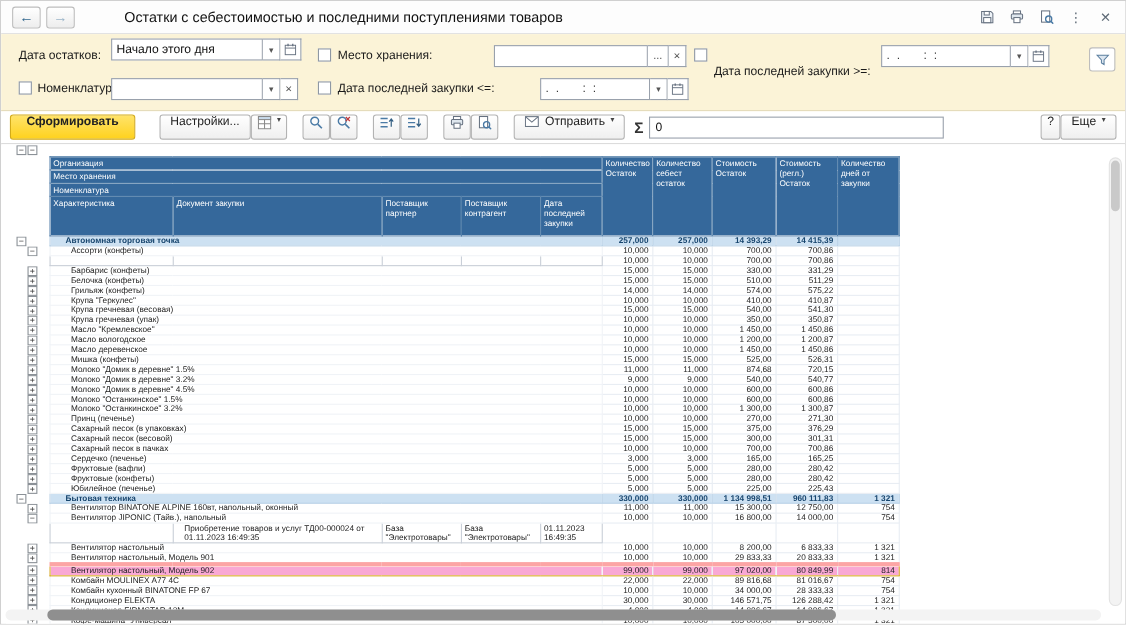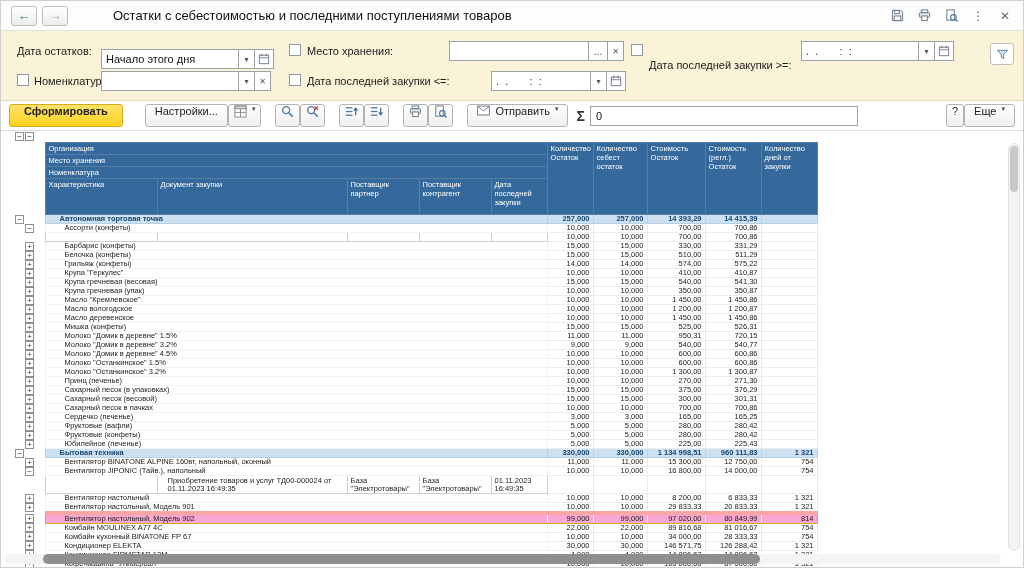--- a/index.html
+++ b/index.html
@@ -115,21 +115,21 @@
         </div>
       <div class="ic">
           <span>✕</span>
         </div>
     </div>
   </div>
 
   <div class="filters">
 
     <div class="f-label" style="left:16px; top:14px;">Дата остатков:</div>
-    <div class="f-field" style="left:100px; top:18px;">
+    <div class="f-field" style="left:100px; top:4px;">
       <div class="f-input" style="width:138px;">
           <span>Начало этого дня</span>
         </div>
       <div class="f-btn">
           <span>▾</span>
         </div>
       <div class="f-btn wide">
         <svg width="12" height="12" viewBox="0 0 14 14">
             <rect x="1.5" y="2.5" width="11" height="10" fill="#fff" stroke="#667180"></rect>
             <line x1="1.5" y1="5.5" x2="12.5" y2="5.5" stroke="#667180"></line>
@@ -462,21 +462,21 @@
             <td class="num">15,000</td>
             <td class="num">525,00</td>
             <td class="num">526,31</td>
             <td class="num"></td>
           </tr>
           <tr class="item">
             <td class="m"><span class="tbox l2">+</span></td>
             <td colspan="5" class="name">Молоко "Домик в деревне" 1.5%</td>
             <td class="num">11,000</td>
             <td class="num">11,000</td>
-            <td class="num">950,31</td>
+            <td class="num">874,68</td>
             <td class="num">720,15</td>
             <td class="num"></td>
           </tr>
           <tr class="item">
             <td class="m"><span class="tbox l2">+</span></td>
             <td colspan="5" class="name">Молоко "Домик в деревне" 3.2%</td>
             <td class="num">9,000</td>
             <td class="num">9,000</td>
             <td class="num">540,00</td>
             <td class="num">540,77</td>

